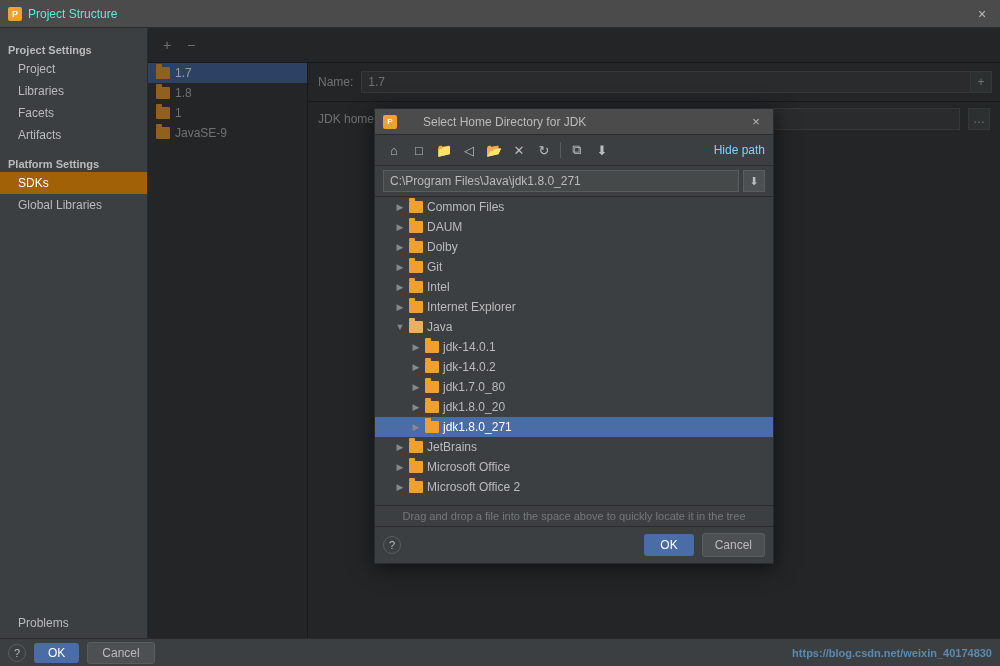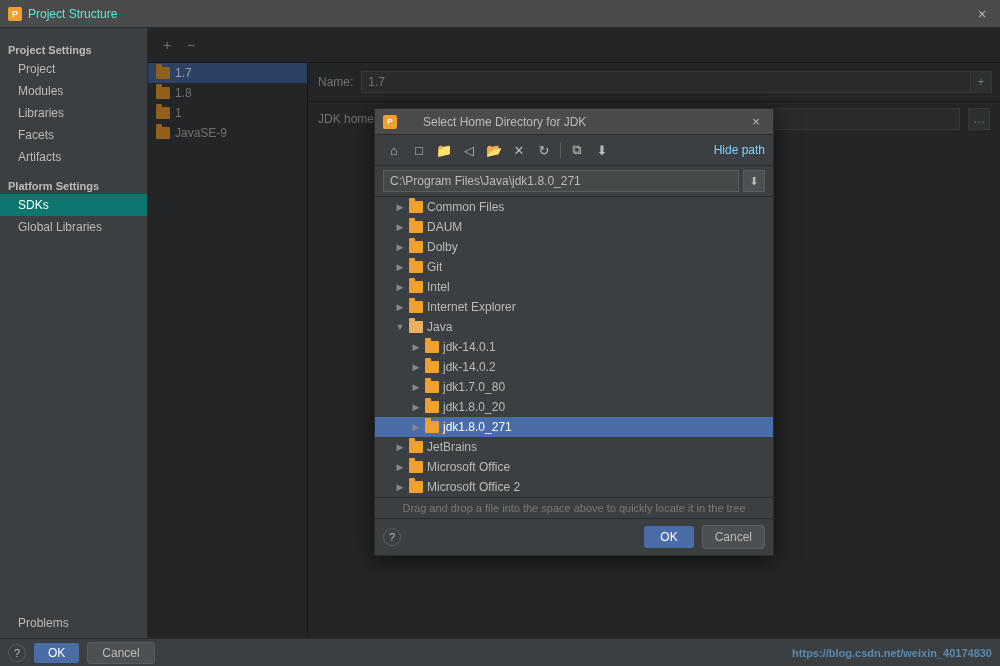--- a/index.html
+++ b/index.html
@@ -76,21 +76,21 @@
       padding: 4px 8px 2px 8px;
       margin-top: 4px;
     }
     .sidebar-item {
       padding: 4px 8px 4px 18px;
       cursor: pointer;
       color: #bbbbbb;
       font-size: 12px;
     }
     .sidebar-item.active {
-      background: #0f766e;
+      background: #a16207;
       color: white;
     }
 
     
     .right-panel {
       flex: 1;
       background: #3c3f41;
       display: flex;
       flex-direction: column;
       overflow: hidden;
@@ -352,20 +352,21 @@
     }
     .tree-folder.open { background: #e8b060; }
     .tree-folder.open::before { background: #e8b060; }
 
     .modal-drag-hint {
       padding: 4px 8px;
       font-size: 11px;
       color: #777;
       text-align: center;
       border-top: 1px solid #2b2b2b;
+      margin-top: 8px;
     }
 
     .modal-buttons {
       display: flex;
       align-items: center;
       padding: 6px 8px;
       gap: 8px;
       border-top: 1px solid #2b2b2b;
     }
     .modal-help {
@@ -413,21 +414,20 @@
     </div>
     <span class="title-bar-text">Project Structure</span>
     <div class="title-bar-close">×</div>
   </div>
 
   <div class="main-content">
 
     <div class="sidebar">
       <div class="sidebar-section-title">Project Settings</div>
       <div class="sidebar-item">Project</div>
-      <div class="sidebar-item">Modules</div>
       <div class="sidebar-item">Libraries</div>
       <div class="sidebar-item">Facets</div>
       <div class="sidebar-item">Artifacts</div>
 
       <div class="sidebar-section-title" style="margin-top:8px;">Platform Settings</div>
       <div class="sidebar-item active">SDKs</div>
       <div class="sidebar-item">Global Libraries</div>
 
       <div class="sidebar-problems">Problems</div>
     </div>

